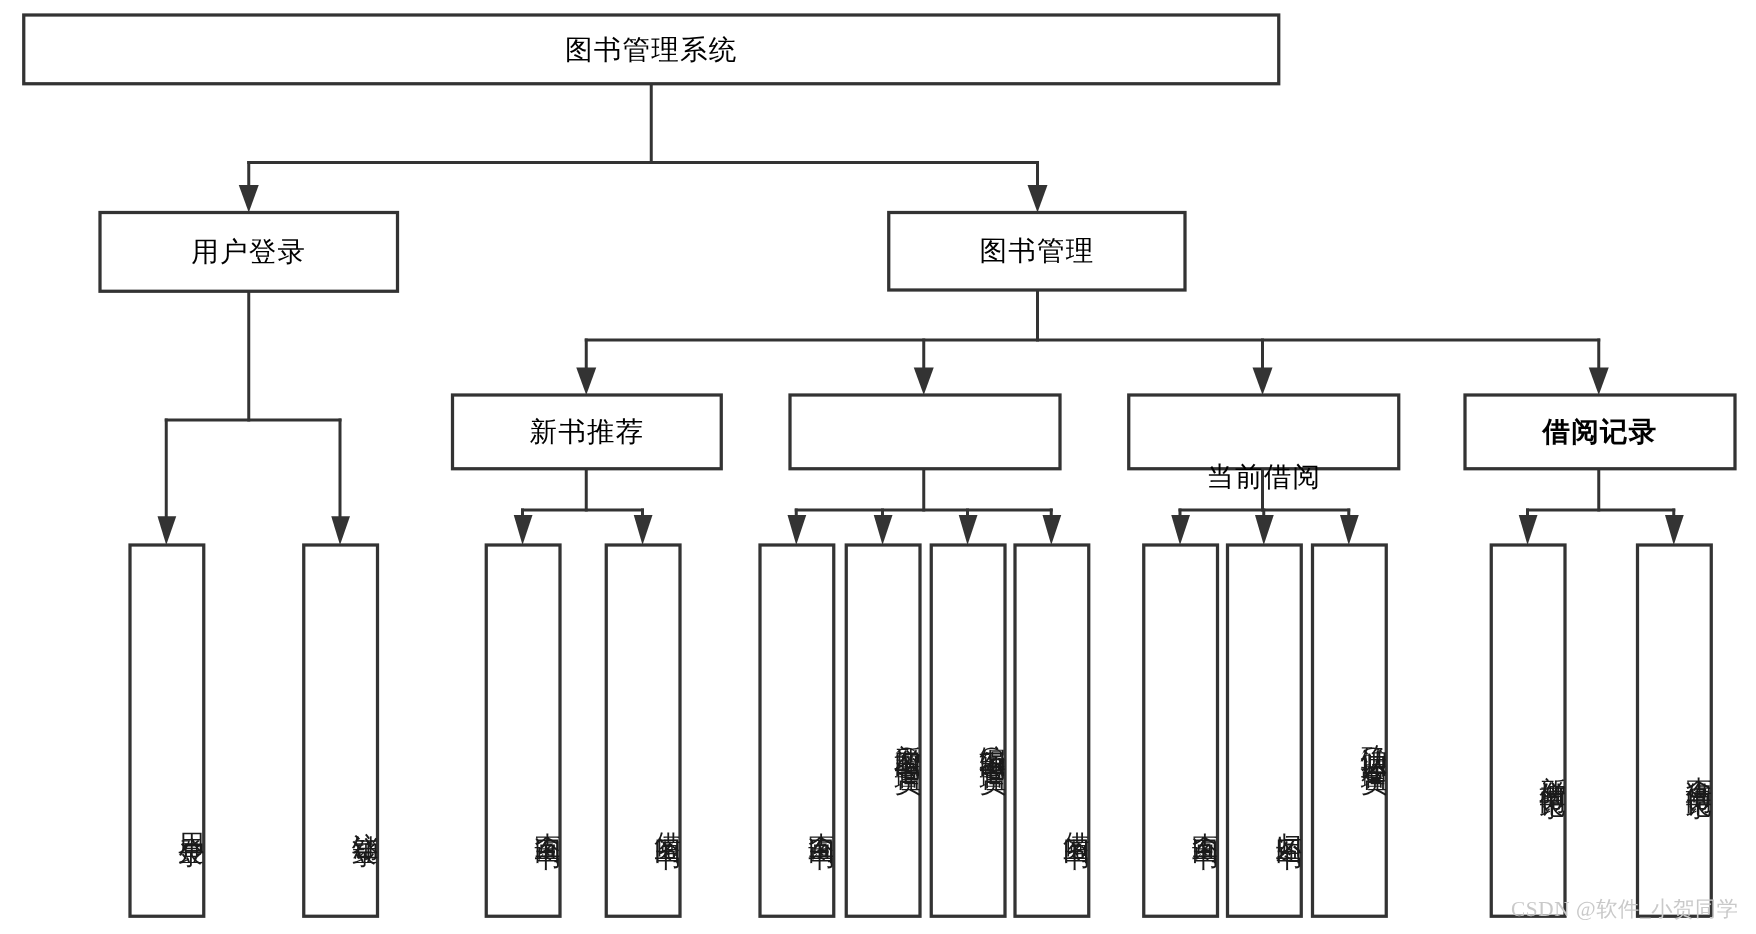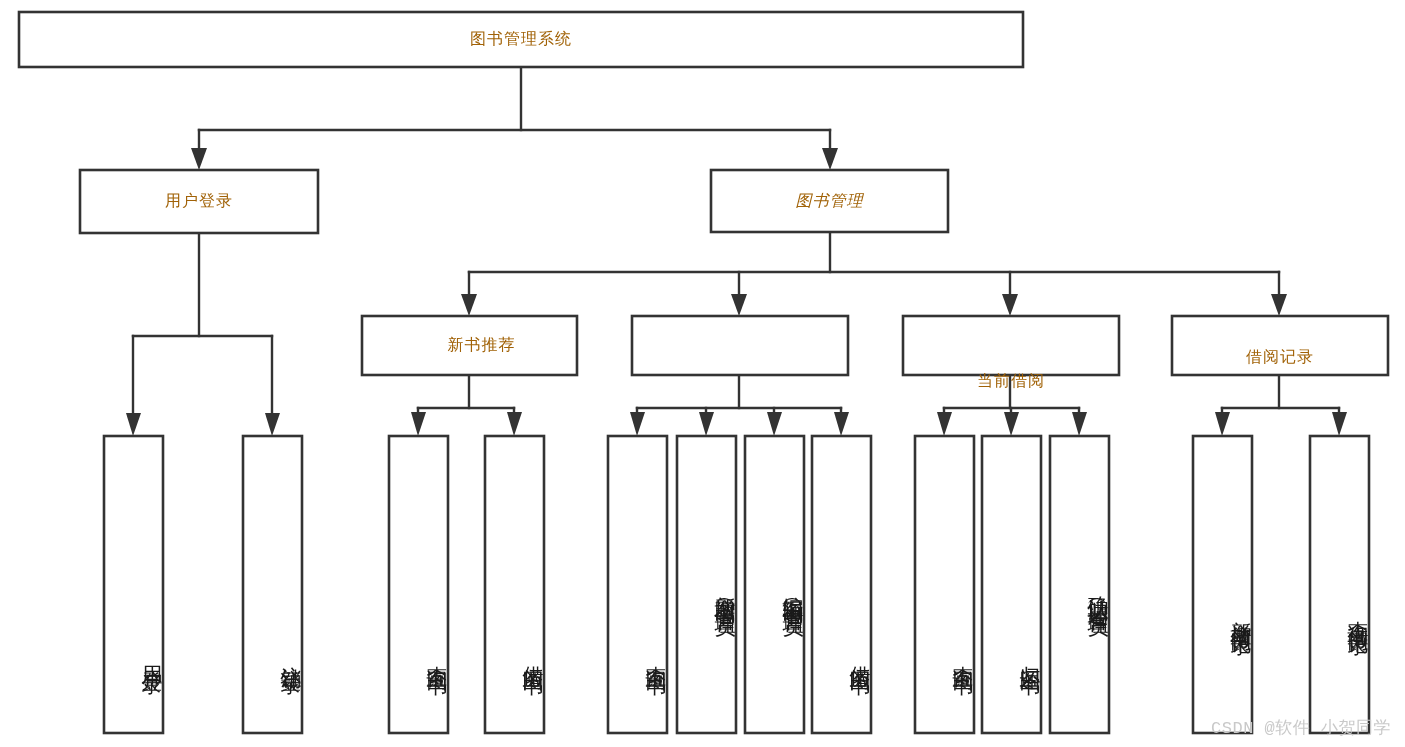--- a/index.html
+++ b/index.html
@@ -54,35 +54,35 @@
     letter-spacing: 3px;
     white-space: nowrap;
     pointer-events: none;
     font-family: "Liberation Sans", "DejaVu Sans", sans-serif;
   }
   .hlabel-wrap {
     position: absolute;
     display: flex;
     align-items: center;
     justify-content: center;
-    font-size: 16px;
-    color: #a16207;
+    font-size: 22px;
+    color: #000000;
     letter-spacing: 1px;
     white-space: nowrap;
     pointer-events: none;
     font-family: "Liberation Sans", "DejaVu Sans", sans-serif;
   }
   #watermark {
     position: absolute;
     right: 14px;
     bottom: 8px;
     font-size: 17px;
     color: #c9c9c9;
     letter-spacing: 0.5px;
-    font-family: Liberation Mono, monospace;
+    font-family: Liberation Serif, serif;
     pointer-events: none;
     user-select: none;
   }
 </style>
 </head>
 <body>
 
 <div id="diagram-root">
 
   <svg id="flow" viewBox="0 0 1405 747">
@@ -185,25 +185,25 @@
     <rect class="node-rect" x="982" y="436" width="59" height="297"></rect>
     <rect class="node-rect" x="1050" y="436" width="59" height="297"></rect>
 
     <rect class="node-rect" x="1193" y="436" width="59" height="297"></rect>
     <rect class="node-rect" x="1310" y="436" width="59" height="297"></rect>
   </svg>
 
   <div class="hlabel-wrap" style="left:19px; top:12px; width:1004px; height:55px;">图书管理系统</div>
 
   <div class="hlabel-wrap" style="left:80px; top:170px; width:238px; height:63px;">用户登录</div>
-  <div class="hlabel-wrap" style="left:711px; top:170px; width:237px; height:62px;font-style:italic;">图书管理</div>
-
-  <div class="hlabel-wrap" style="left:362px; top:316px; width:215px; height:59px;margin-left:12px;">新书推荐</div>
+  <div class="hlabel-wrap" style="left:711px; top:170px; width:237px; height:62px;">图书管理</div>
+
+  <div class="hlabel-wrap" style="left:362px; top:316px; width:215px; height:59px;">新书推荐</div>
   <div class="hlabel-wrap" style="left:903px; top:316px; width:216px; height:59px;margin-top:36px;">当前借阅</div>
-  <div class="hlabel-wrap" style="left:1172px; top:328px; width:216px; height:59px;">借阅记录</div>
+  <div class="hlabel-wrap" style="left:1172px; top:316px; width:216px; height:59px;font-weight:bold;">借阅记录</div>
 
   <div class="vlabel-wrap" style="left:104px; top:436px; width:59px; height:297px; padding-top:70px;">用户登录</div>
   <div class="vlabel-wrap" style="left:243px; top:436px; width:59px; height:297px; padding-top:70px;">注销登录</div>
 
   <div class="vlabel-wrap" style="left:389px; top:436px; width:59px; height:297px; padding-top:70px;">查询图书</div>
   <div class="vlabel-wrap" style="left:485px; top:436px; width:59px; height:297px; padding-top:70px;">借阅图书</div>
 
   <div class="vlabel-wrap" style="left:608px; top:436px; width:59px; height:297px; padding-top:70px;">查询图书</div>
   <div class="vlabel-wrap" style="left:677px; top:436px; width:59px; height:297px; padding-top:8px;">新增图书（管理员）</div>
   <div class="vlabel-wrap" style="left:745px; top:436px; width:59px; height:297px; padding-top:8px;">编辑图书（管理员）</div>

